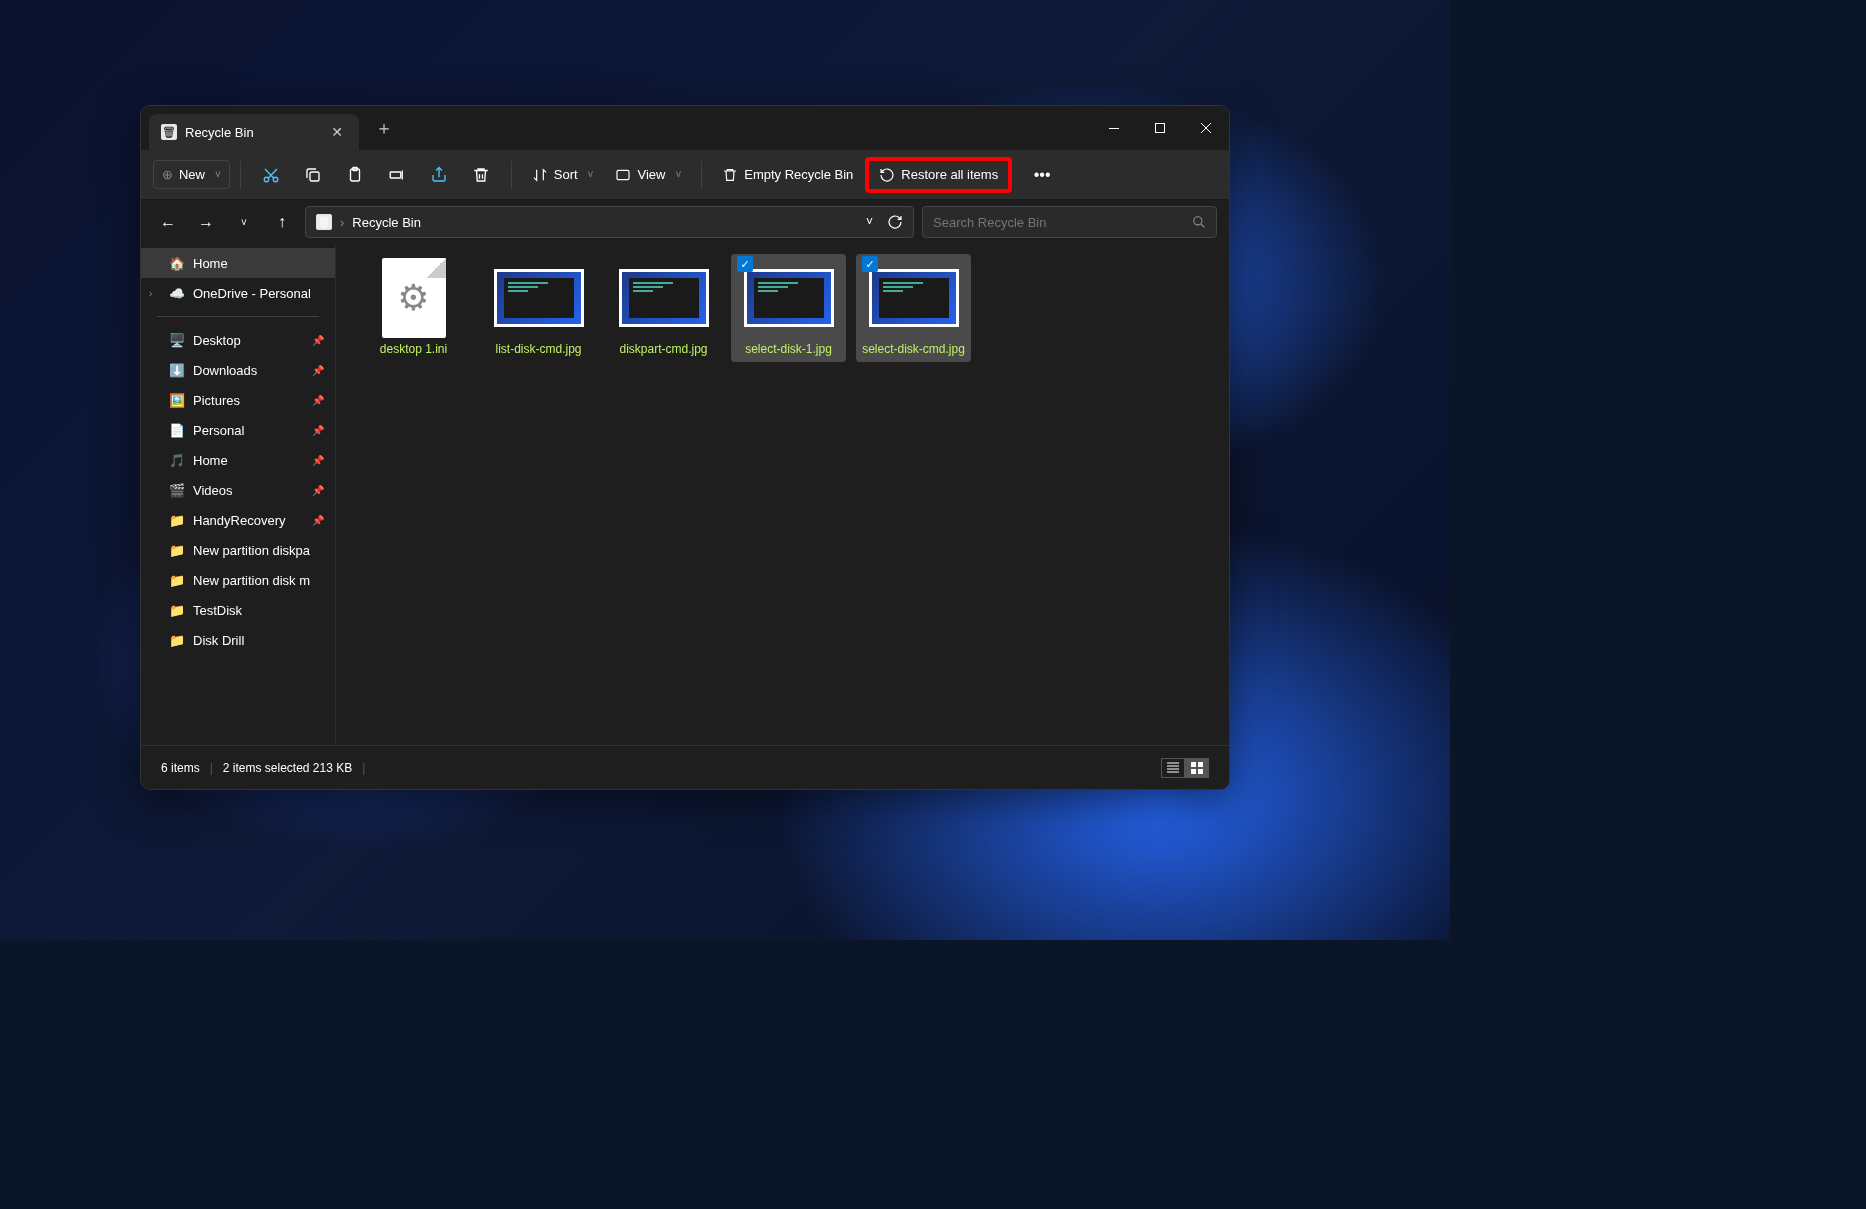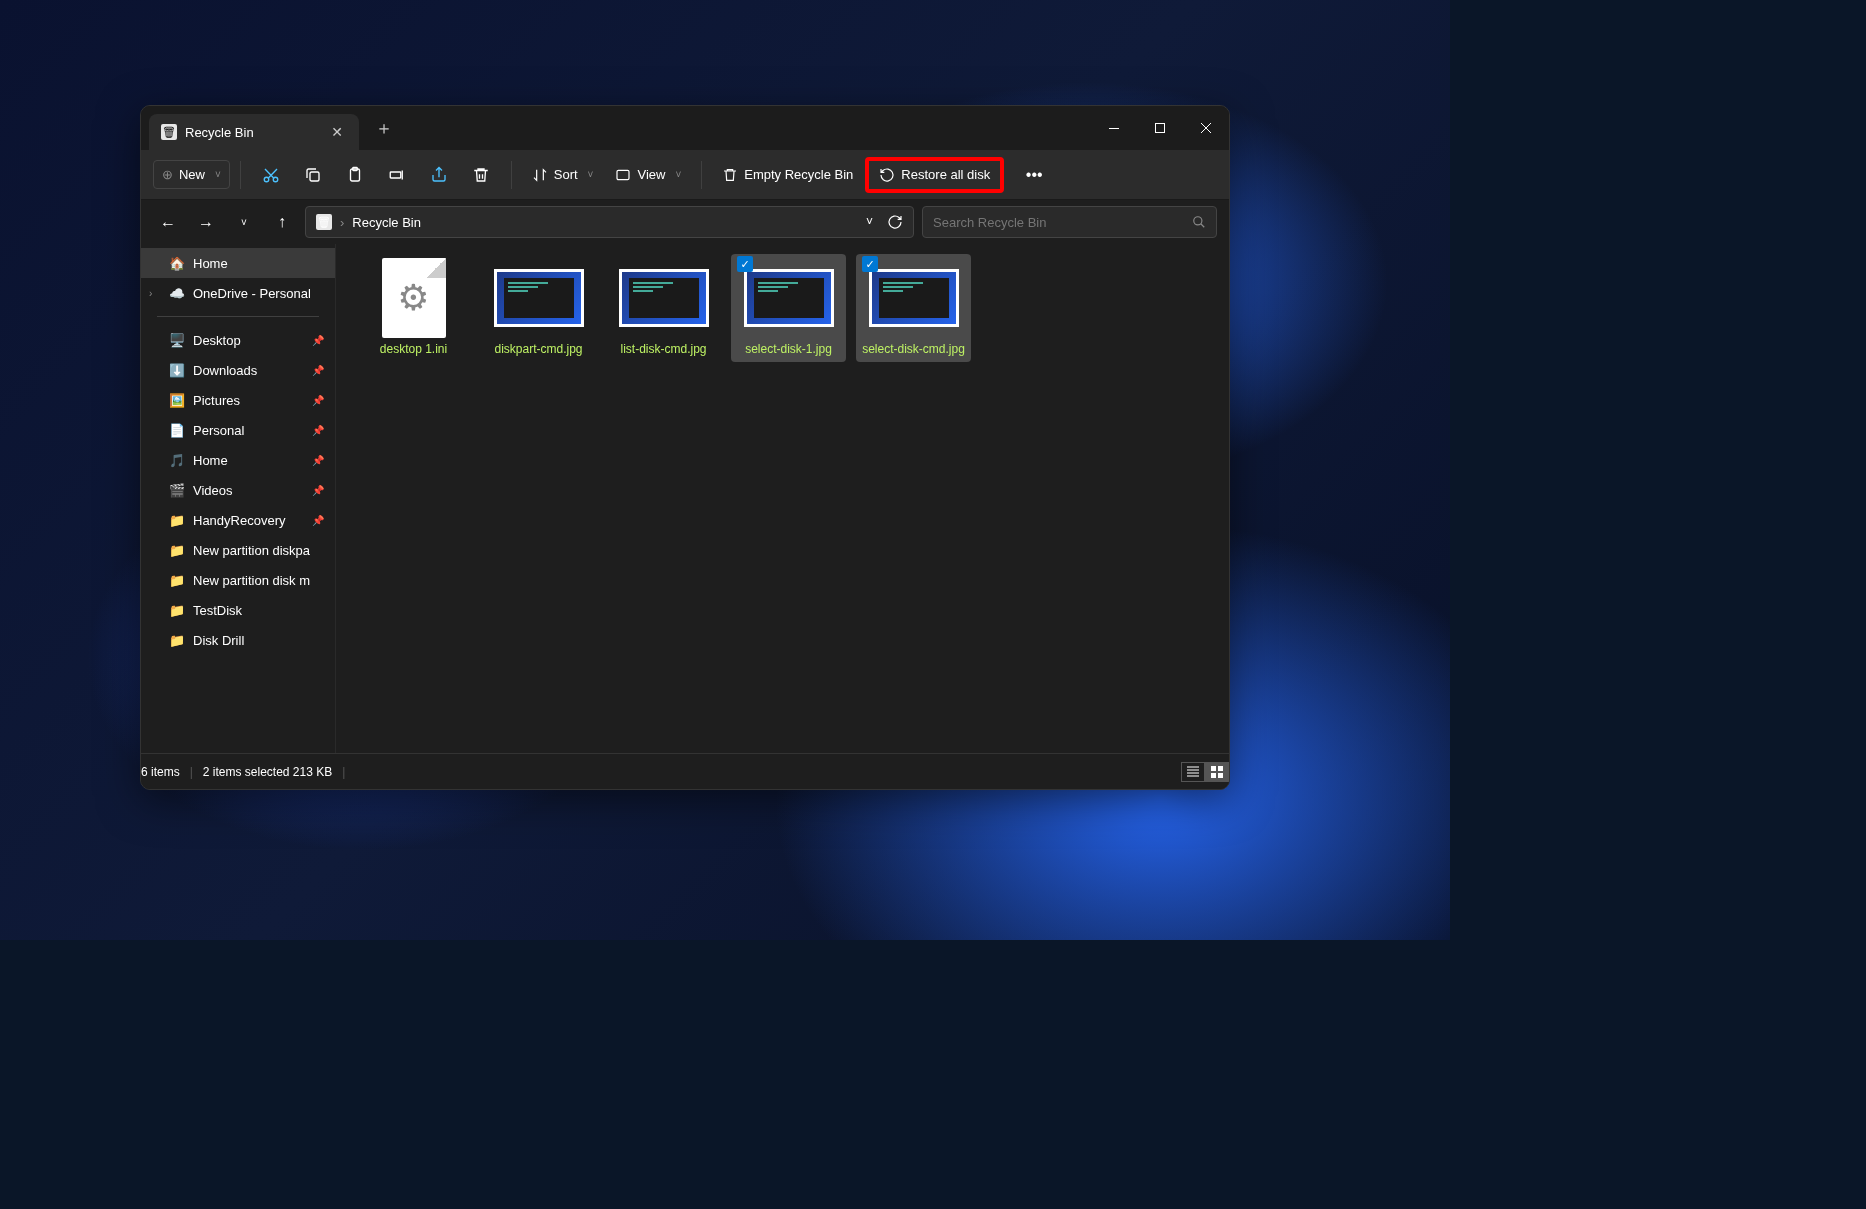--- a/index.html
+++ b/index.html
@@ -196,26 +196,26 @@
 .thumb-ini::before{content:"";position:absolute;top:0;right:0;width:20px;height:20px;background:linear-gradient(135deg,#fff 50%,#ccc 50%);}
 .thumb-ini .gear{font-size:36px;color:#888;}
 .thumb-img { width:90px;height:58px;background:linear-gradient(135deg,#1e3a8a 0%,#2563eb 100%);border:3px solid #fff;display:flex;align-items:center;justify-content:center;}
 .thumb-img .inner{width:70px;height:40px;background:#1a1a1a;display:flex;align-items:flex-start;padding:4px;}
 .thumb-img .inner .line{width:40px;height:2px;background:#4a9;margin-bottom:2px;}
 .thumb-dmg { width:64px;height:80px;background:#fff;border-radius:2px;display:flex;align-items:center;justify-content:center;position:relative;}
 .thumb-dmg::before{content:"";position:absolute;top:0;right:0;width:20px;height:20px;background:linear-gradient(135deg,#fff 50%,#ccc 50%);}
 .thumb-dmg .disk{width:42px;height:32px;background:#e0e0e0;border:1px solid #999;border-radius:2px;}
 .file-name { color:#bef264;font-size:12px;text-align:center;line-height:1.3;word-break:break-word;max-width:110px;}
 .statusbar {
-  height: 36px;
+  height: 44px;
   background: #1e1e1e;
   border-top: 1px solid #333;
   display: flex;
   align-items: center;
-  padding: 0 0;
+  padding: 0 20px;
   color: #fff;
   font-size: 12px;
   gap: 10px;
 }
 .status-sep { color: #555; }
 .view-toggles { margin-left:auto; display:flex; gap:0;}
 .view-toggle { width:24px;height:20px;display:flex;align-items:center;justify-content:center;border:1px solid #555;cursor:pointer;}
 .view-toggle.active{background:#555;}
 svg { display:block; }
 </style>
@@ -321,21 +321,21 @@
           </svg>
       </span>
       <span>Empty Recycle Bin</span>
     </div>
     <div class="tb-btn highlight-box">
       <span>
         <svg width="16" height="16" viewBox="0 0 24 24" fill="none" stroke="#fff" stroke-width="1.8">
             <path d="M3 12a9 9 0 1 0 3-6.7L3 8M3 3v5h5"></path>
           </svg>
       </span>
-      <span>Restore all disk</span>
+      <span>Restore all items</span>
     </div>
     <div class="tb-icon-btn" style="margin-left:8px;">
       <span>•••</span>
     </div>
   </div>
 
   <div class="navbar">
     <div class="nav-btn">←</div>
     <div class="nav-btn">→</div>
     <div class="nav-btn" style="font-size:10px">˅</div>
@@ -446,35 +446,35 @@
               <div class="thumb-img">
                 <div class="inner">
                   <div>
                     <div class="line"></div>
                     <div class="line" style="width:30px"></div>
                     <div class="line" style="width:20px"></div>
                   </div>
                 </div>
               </div>
             </div>
-            <div class="file-name">diskpart-cmd.jpg</div>
+            <div class="file-name">list-disk-cmd.jpg</div>
           </div>
           <div class="file-item">
             <div class="file-thumb">
               <div class="thumb-img">
                 <div class="inner">
                   <div>
                     <div class="line"></div>
                     <div class="line" style="width:30px"></div>
                     <div class="line" style="width:20px"></div>
                   </div>
                 </div>
               </div>
             </div>
-            <div class="file-name">list-disk-cmd.jpg</div>
+            <div class="file-name">diskpart-cmd.jpg</div>
           </div>
           <div class="file-item selected">
             <div class="file-check">✓</div>
             <div class="file-thumb">
               <div class="thumb-img">
                 <div class="inner">
                   <div>
                     <div class="line"></div>
                     <div class="line" style="width:30px"></div>
                     <div class="line" style="width:20px"></div>

